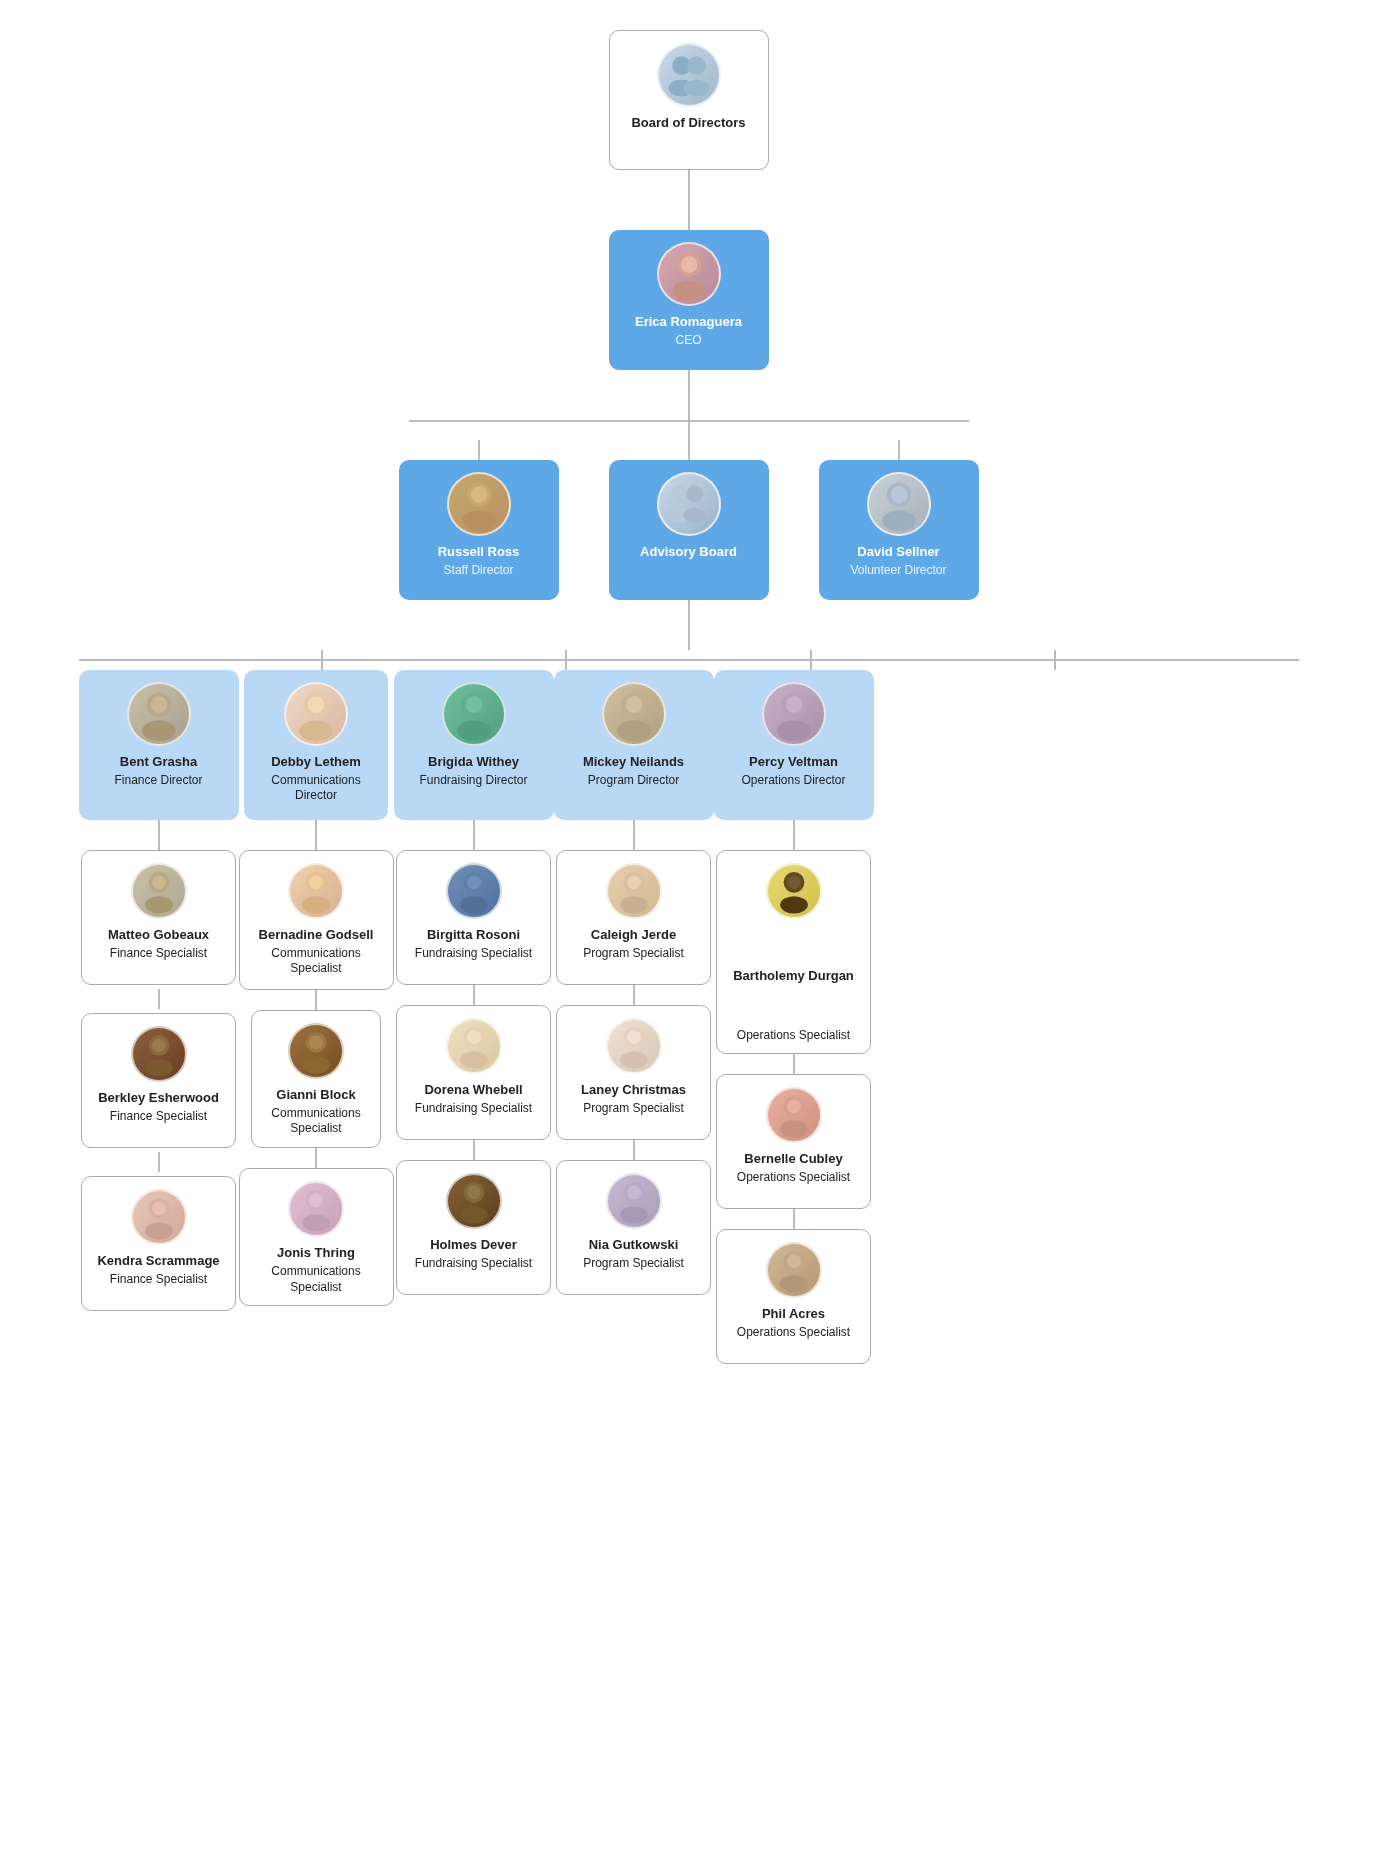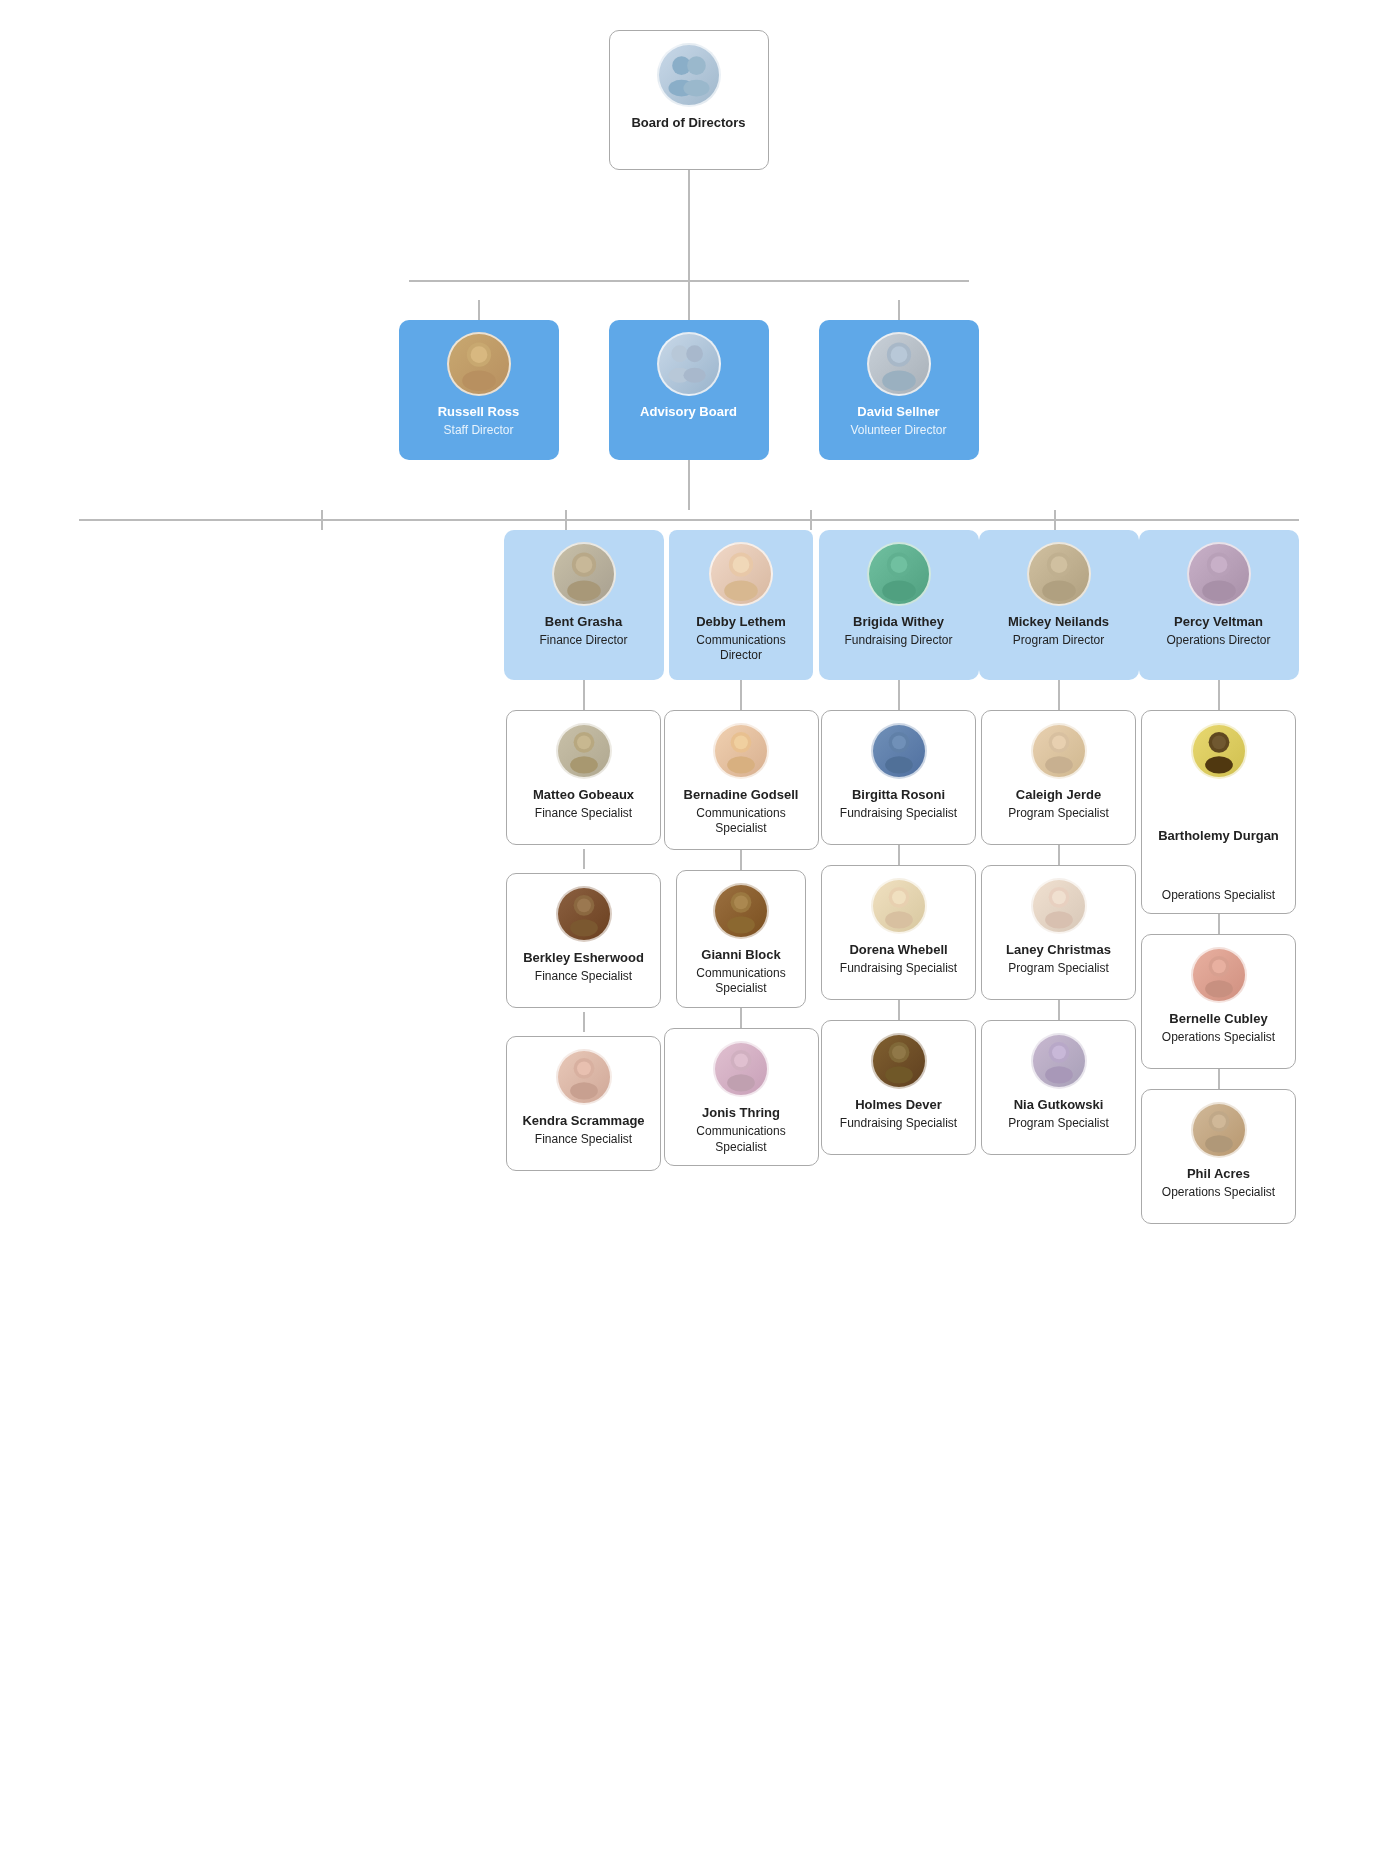--- a/index.html
+++ b/index.html
@@ -96,20 +96,33 @@
           <ellipse cx="22" cy="44" rx="14" ry="9" fill="#8aaec8"></ellipse>
           <ellipse cx="38" cy="44" rx="14" ry="9" fill="#9ab8cc"></ellipse>
         </svg>
       </div>
       <div class="node-name">Board of Directors</div>
     </div>
   </div>
 
   <div style="width:2px; height:60px; background:#bbb;"></div>
 
+  <div class="level">
+    <div class="node blue" style="width:160px; min-height:140px;">
+      <div class="avatar-circle" style="background:linear-gradient(135deg,#d4a8b0,#b8889a);">
+        <svg viewBox="0 0 60 60" width="56" height="56">
+          <circle cx="30" cy="20" r="13" fill="#d4a090"></circle>
+          <ellipse cx="30" cy="48" rx="18" ry="11" fill="#c49080"></ellipse>
+          <circle cx="30" cy="20" r="9" fill="#e8b8a8"></circle>
+        </svg>
+      </div>
+      <div class="node-name">Erica Romaguera</div>
+      <div class="node-title">CEO</div>
+    </div>
+  </div>
 
   <div style="width:2px; height:50px; background:#bbb;"></div>
 
   <div style="display:flex; flex-direction:column; align-items:center;">
 
     <div style="display:flex; flex-direction:row; align-items:flex-start; width:560px;">
 
       <div style="flex:1; height:2px; background:#bbb; margin-top:0; align-self:flex-start; margin-top:0;"></div>
       <div style="width:2px; background:#bbb; height:20px;"></div>
       <div style="flex:1; height:2px; background:#bbb; align-self:flex-start;"></div>
@@ -173,21 +186,21 @@
       <div style="width:2px; height:20px; background:#bbb;"></div>
       <div style="flex:1; height:2px; background:#bbb;"></div>
       <div style="width:2px; height:20px; background:#bbb;"></div>
       <div style="flex:1; height:2px; background:#bbb;"></div>
       <div style="width:2px; height:20px; background:#bbb;"></div>
       <div style="flex:1; height:2px; background:#bbb;"></div>
       <div style="width:2px; height:20px; background:#bbb;"></div>
       <div style="flex:1; height:2px; background:#bbb;"></div>
     </div>
 
-    <div style="display:flex; flex-direction:row; align-items:flex-start; width:1220px; justify-content:flex-end;">
+    <div style="display:flex; flex-direction:row; align-items:flex-start; width:1220px; justify-content:flex-start;">
 
       <div style="display:flex; flex-direction:column; align-items:center;">
         <div style="width:2px; height:0px; background:#bbb;"></div>
         <div class="node light-blue" style="width:160px; min-height:150px;">
           <div class="avatar-circle" style="background:linear-gradient(135deg,#c8c0a8,#a8a090);">
             <svg viewBox="0 0 60 60" width="56" height="56">
               <circle cx="30" cy="20" r="13" fill="#b8a888"></circle>
               <ellipse cx="30" cy="48" rx="18" ry="11" fill="#a89878"></ellipse>
               <circle cx="30" cy="20" r="9" fill="#c8b898"></circle>
             </svg>
@@ -234,21 +247,21 @@
                 <circle cx="30" cy="20" r="8" fill="#e8c0b0"></circle>
               </svg>
             </div>
             <div class="node-name">Kendra Scrammage</div>
             <div class="node-title">Finance Specialist</div>
           </div>
         </div>
       </div>
 
       <div style="display:flex; flex-direction:column; align-items:center;">
-        <div class="node light-blue" style="width:144px; min-height:150px;border-radius:8px;">
+        <div class="node light-blue" style="width:144px; min-height:150px;">
           <div class="avatar-circle" style="background:linear-gradient(135deg,#f0d8c8,#d8b8a0); width:64px; height:64px;">
             <svg viewBox="0 0 60 60" width="56" height="56">
               <circle cx="30" cy="20" r="13" fill="#e8c8a8"></circle>
               <ellipse cx="30" cy="48" rx="18" ry="11" fill="#d8b890"></ellipse>
               <circle cx="30" cy="20" r="9" fill="#f0d8b8"></circle>
             </svg>
           </div>
           <div class="node-name">Debby Lethem</div>
           <div class="node-title">Communications Director</div>
         </div>

